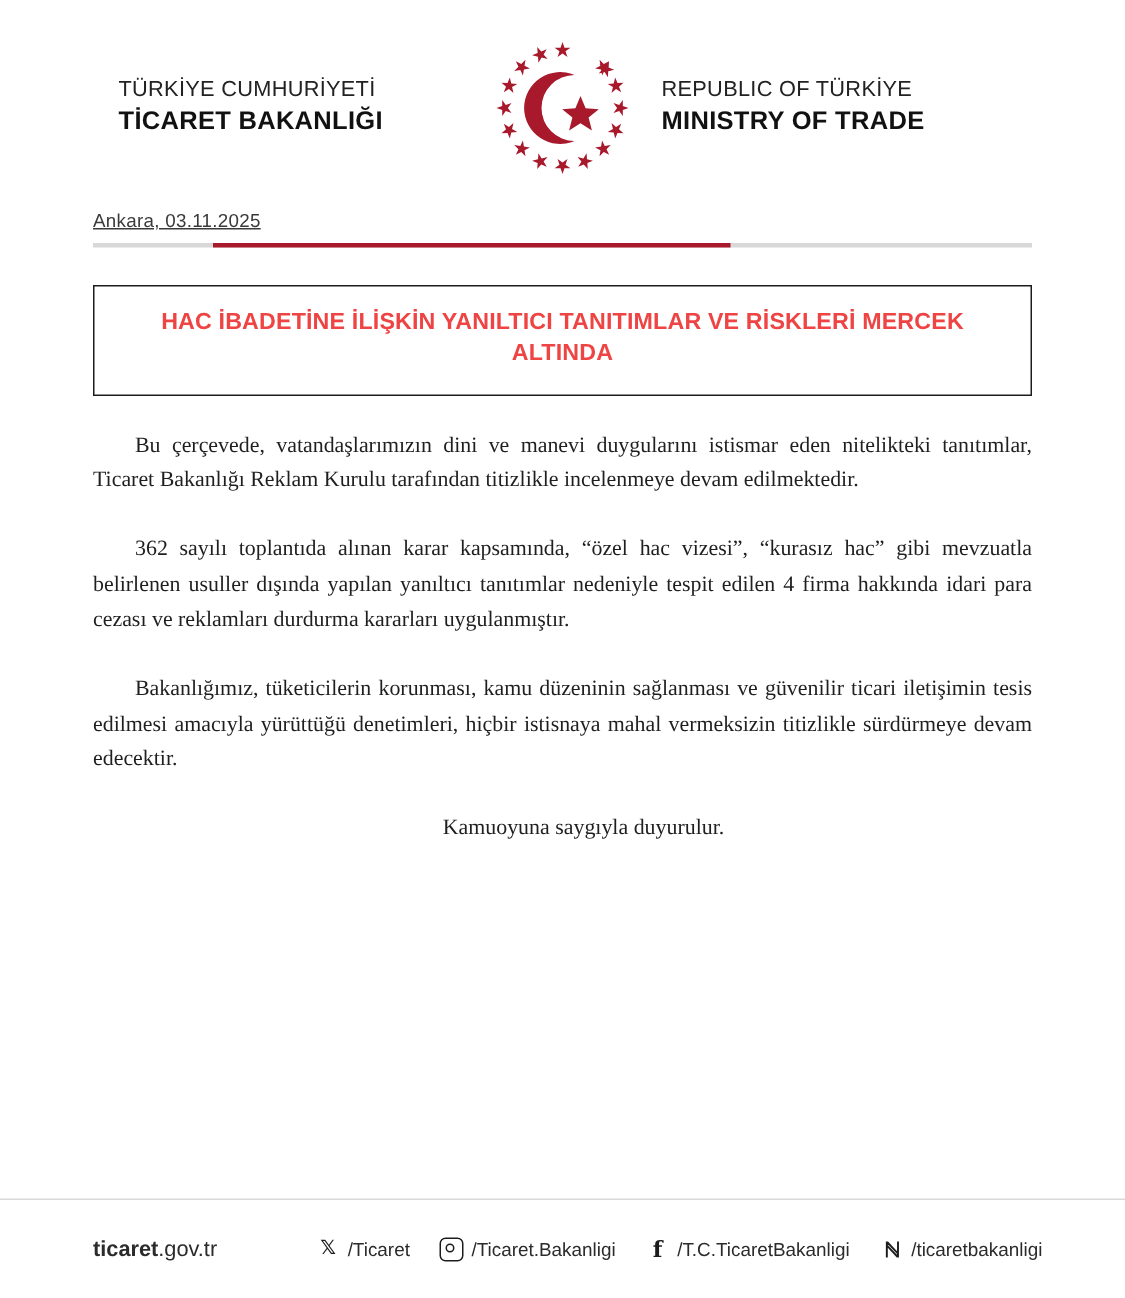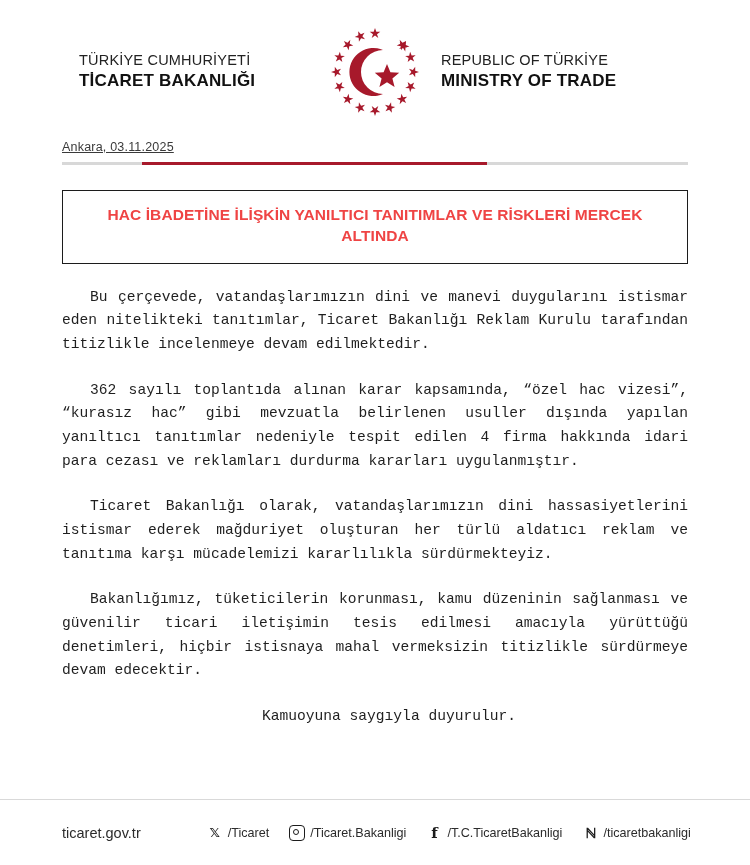--- a/index.html
+++ b/index.html
@@ -110,21 +110,21 @@
   .body-copy {
     margin: 22px 62px 0 62px;
   }
   .body-copy p {
     margin: 0 0 22px 0;
     font-size: 14.6px;
     line-height: 1.62;
     color: #1f1f1f;
     text-align: justify;
     text-indent: 28px;
-    font-family: Liberation Mono, monospace;
+    font-family: Liberation Serif, serif;
   }
   .body-copy p.last {
     text-align: center;
   }
 
   
   .footer {
     position: absolute;
     left: 0;
     right: 0;
@@ -135,21 +135,21 @@
     align-items: center;
     padding: 0 62px;
     box-sizing: border-box;
   }
   .footer-brand {
     font-size: 14.5px;
     color: #2b2b2b;
     white-space: nowrap;
   }
   .footer-brand b {
-    font-weight: normal;
+    font-weight: bold;
   }
   .social {
     display: flex;
     align-items: center;
     gap: 20px;
     margin-left: 66px;
   }
   .social-item {
     display: flex;
     align-items: center;
@@ -257,21 +257,20 @@
     <div class="rule-accent"></div>
   </div>
 
   <div class="title-box">
     <div class="title-text">HAC İBADETİNE İLİŞKİN YANILTICI TANITIMLAR VE RİSKLERİ MERCEK ALTINDA</div>
   </div>
 
   <div class="body-copy">
     <p>Bu çerçevede, vatandaşlarımızın dini ve manevi duygularını istismar eden nitelikteki tanıtımlar, Ticaret Bakanlığı Reklam Kurulu tarafından titizlikle incelenmeye devam edilmektedir.</p>
     <p>362 sayılı toplantıda alınan karar kapsamında, “özel hac vizesi”, “kurasız hac” gibi mevzuatla belirlenen usuller dışında yapılan yanıltıcı tanıtımlar nedeniyle tespit edilen 4 firma hakkında idari para cezası ve reklamları durdurma kararları uygulanmıştır.</p>
-    <p>Ticaret Bakanlığı olarak, vatandaşlarımızın dini hassasiyetlerini istismar ederek mağduriyet oluşturan her türlü aldatıcı reklam ve tanıtıma karşı mücadelemizi kararlılıkla sürdürmekteyiz.</p>
     <p>Bakanlığımız, tüketicilerin korunması, kamu düzeninin sağlanması ve güvenilir ticari iletişimin tesis edilmesi amacıyla yürüttüğü denetimleri, hiçbir istisnaya mahal vermeksizin titizlikle sürdürmeye devam edecektir.</p>
     <p class="last">Kamuoyuna saygıyla duyurulur.</p>
   </div>
 
   <div class="footer">
     <div class="footer-brand">
       <b>ticaret</b><span>.gov.tr</span>
     </div>
 
     <div class="social">

